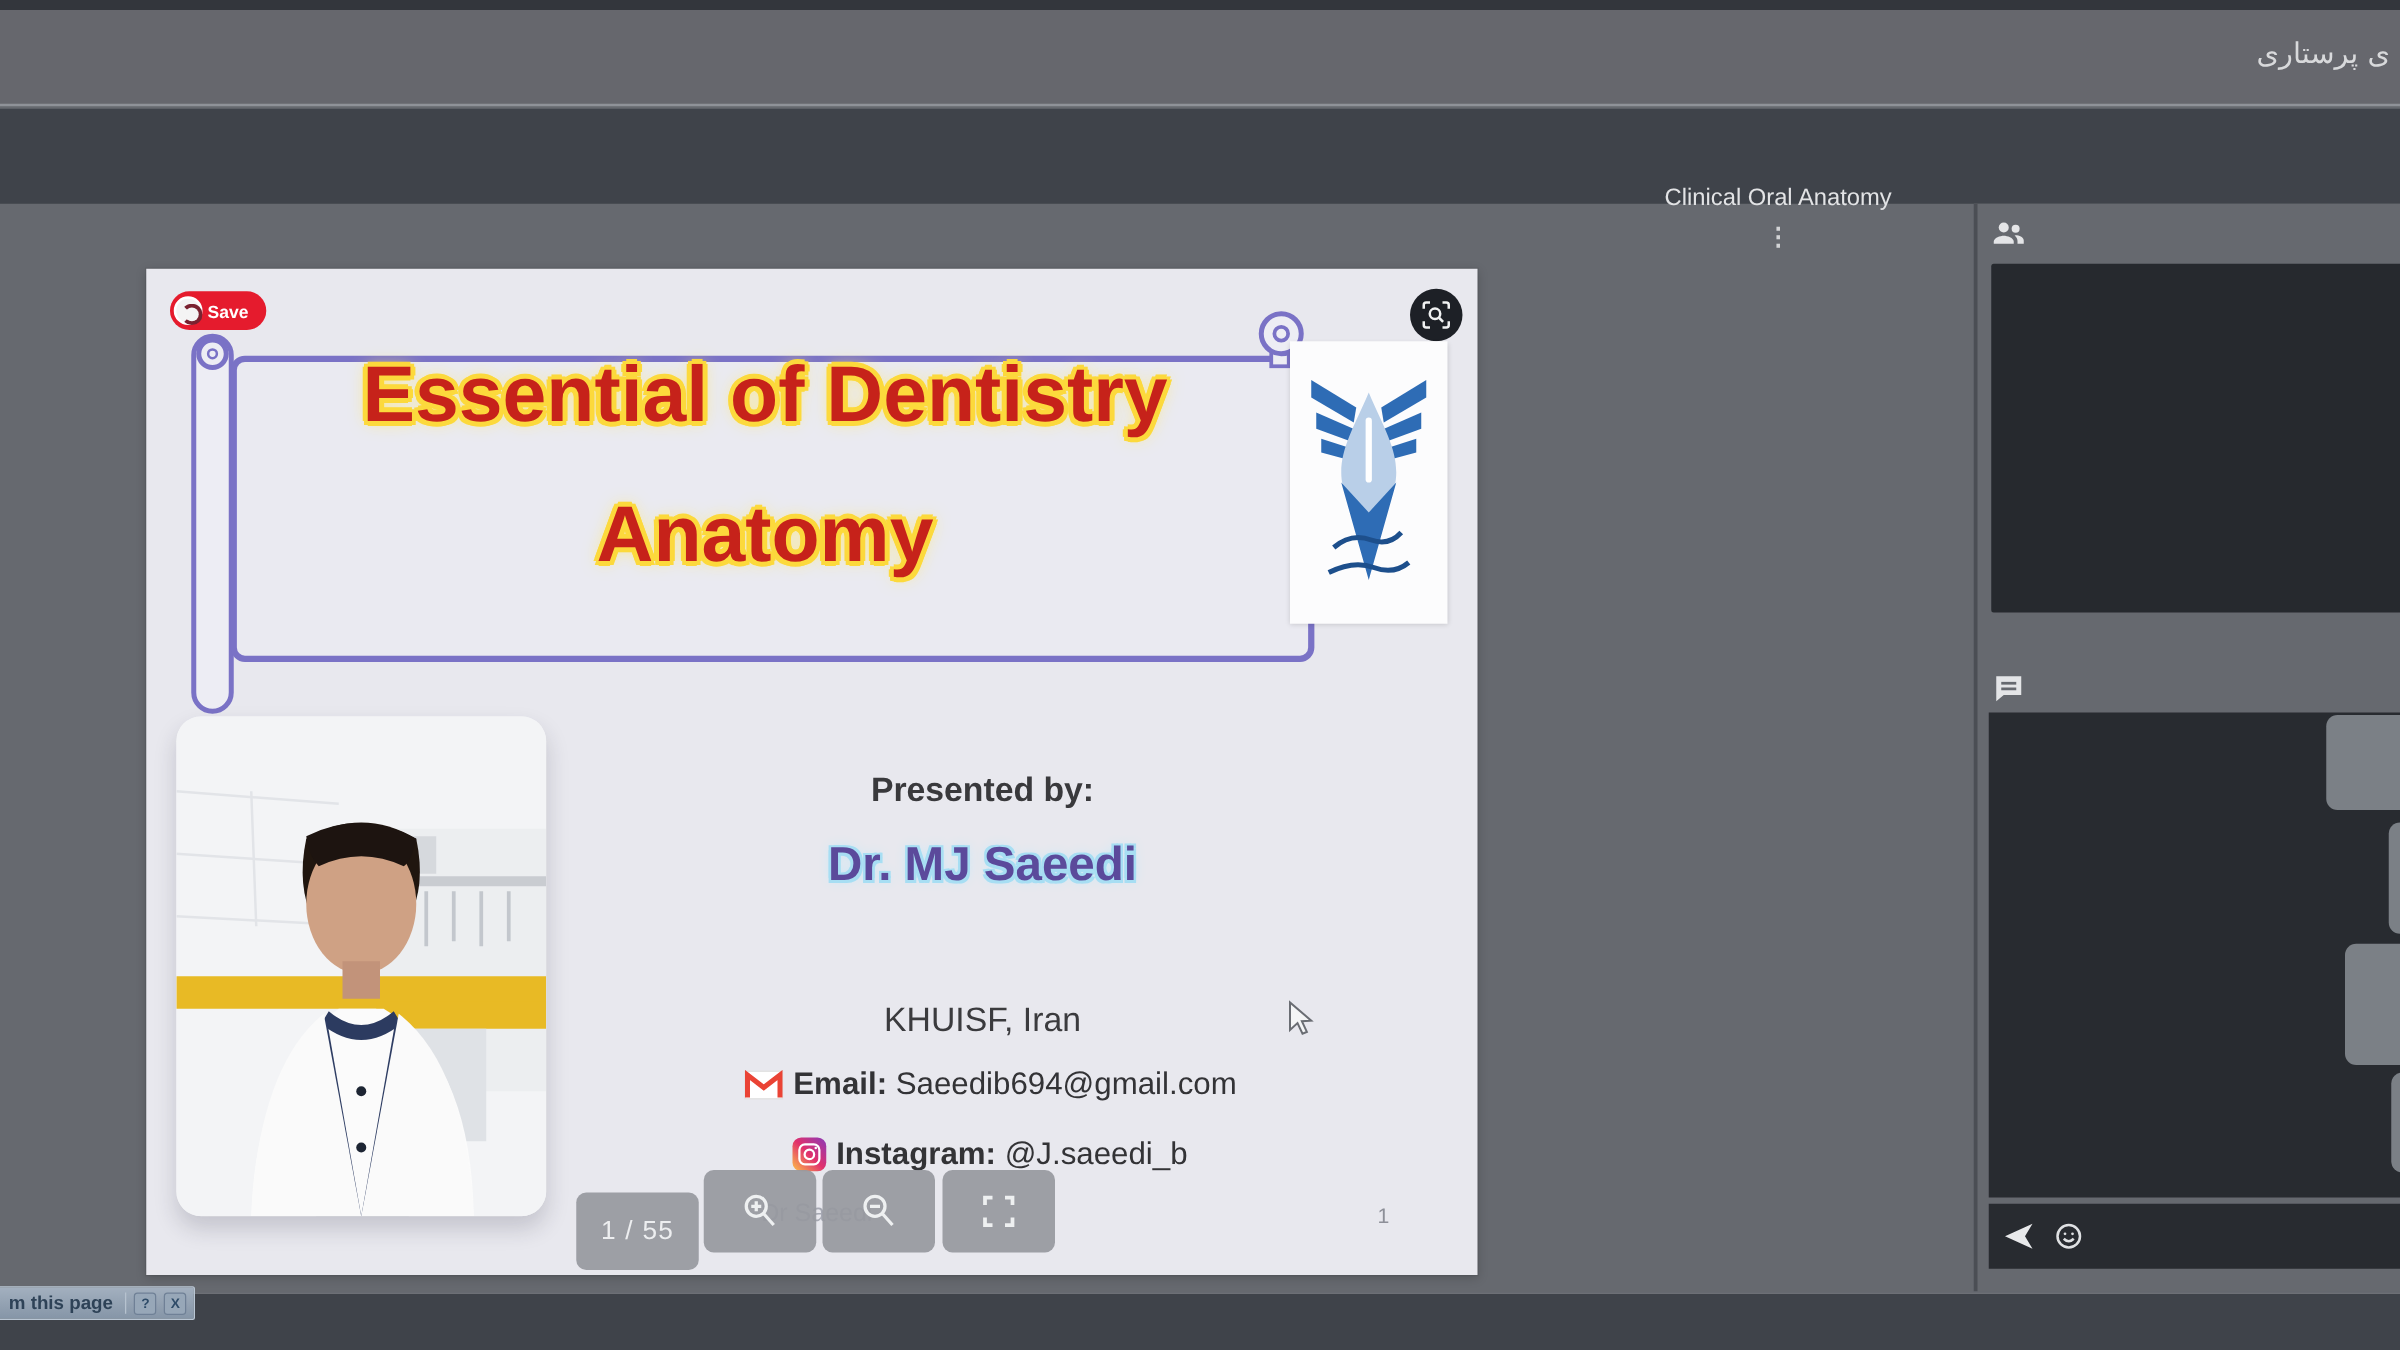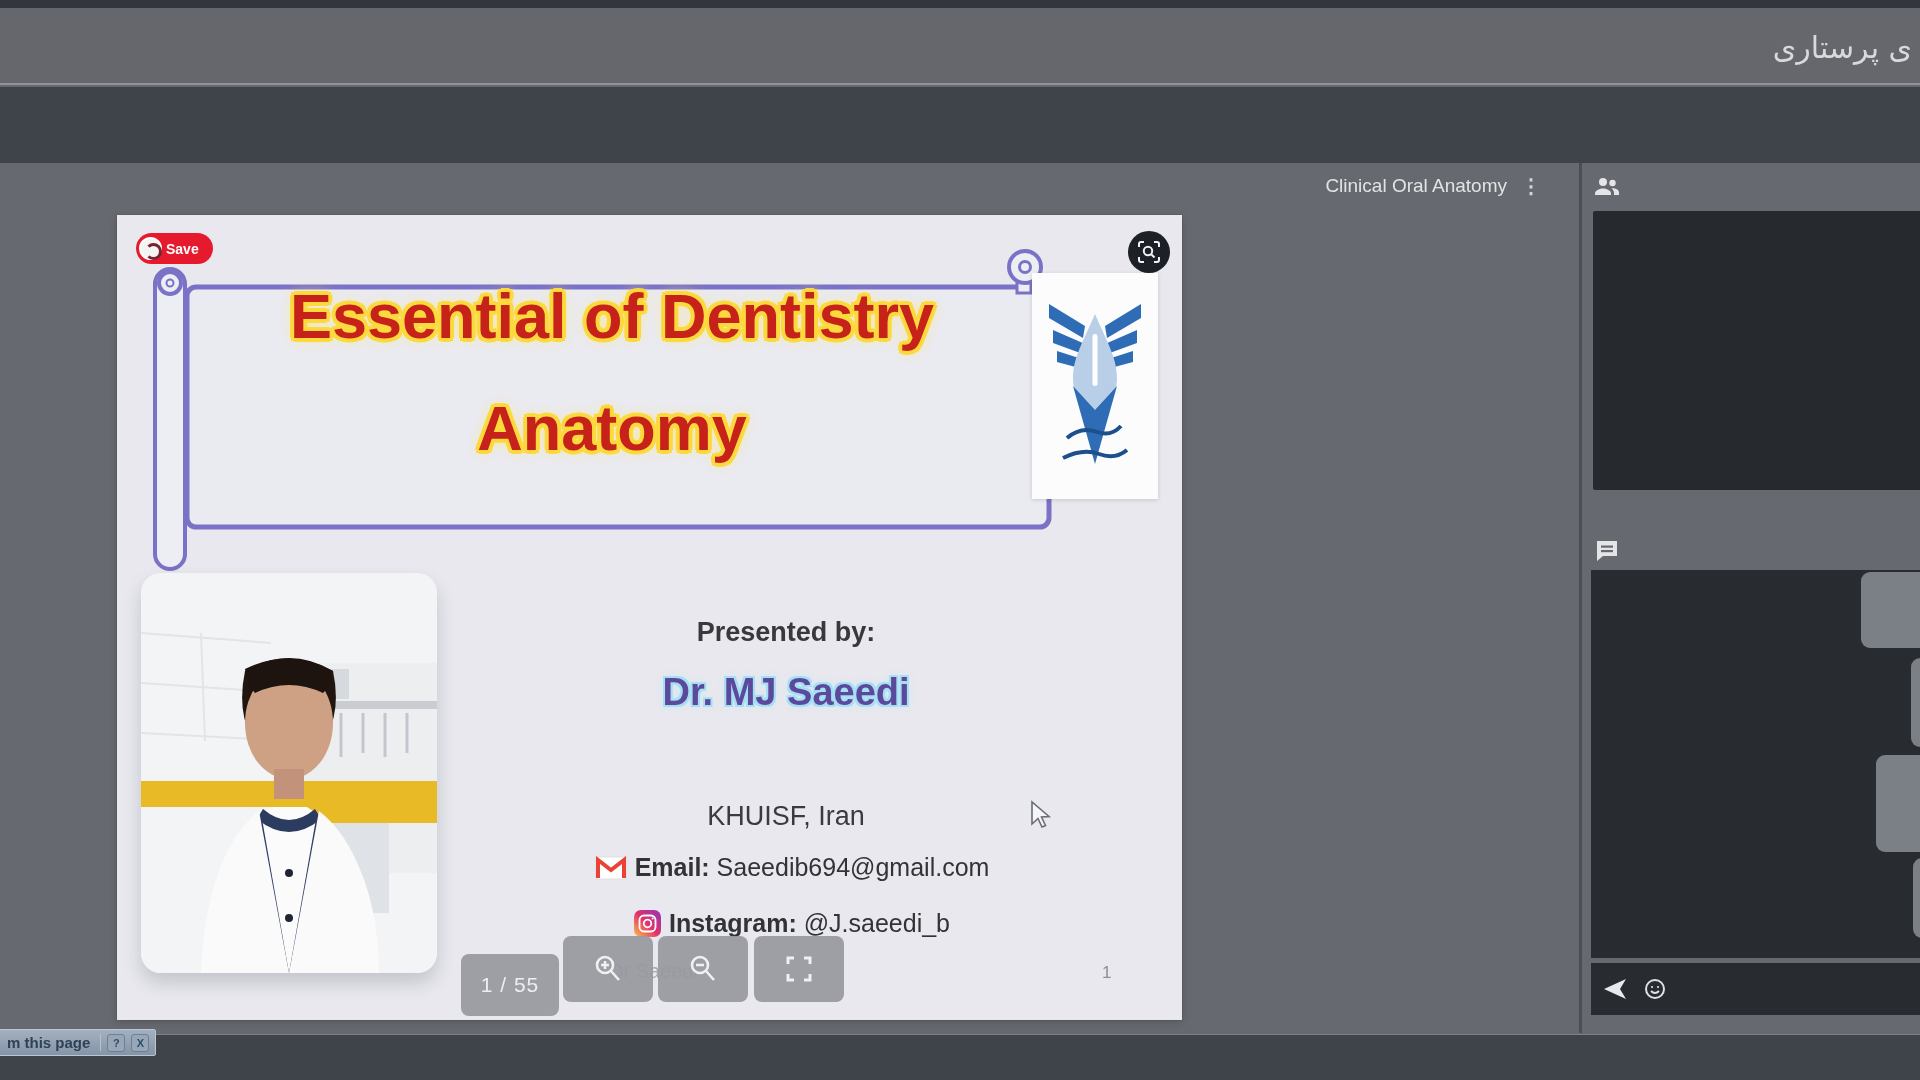--- a/index.html
+++ b/index.html
@@ -4,25 +4,25 @@
 <style>
   * { box-sizing: border-box; margin: 0; padding: 0; }
   html,body { width:1920px; height:1080px; overflow:hidden; }
   body { font-family:"Liberation Sans", sans-serif; background:#66696f; }
   #screen { position:relative; width:1920px; height:1080px; overflow:hidden; background:#66696f; }
 
   
   .top-strip { position:absolute; left:0; top:0; width:1920px; height:8px; background:#33363c; }
   .top-bar { position:absolute; left:0; top:8px; width:1920px; height:77px; background:#66676d; border-bottom:2px solid #8f9298; }
   .session-label { position:absolute; right:8px; top:22px; direction:rtl; font-family:"DejaVu Sans", sans-serif;
-                   color:#d8d9db; font-size:30px; }
+                   color:#d8d9db; font-size:23px; }
   .dark-band { position:absolute; left:0; top:87px; width:1920px; height:76px; background:#3f434a; }
 
   
-  .pres-title-row { position:absolute; left:1300px; top:172px; width:245px; height:28px; display:flex; align-items:center; justify-content:flex-end; gap:10px; }
+  .pres-title-row { position:absolute; left:1300px; top:172px; width:245px; height:28px; display:flex; align-items:center; justify-content:flex-end; gap:10px;flex-direction:column; }
   .pres-title { color:#e2e3e5; font-size:19px; }
   .kebab { color:#d3d4d6; font-size:20px; font-weight:bold; line-height:20px; cursor:default; padding:0 4px; }
 
   
   .slide { position:absolute; left:117px; top:215px; width:1065px; height:805px; background:#e8e8ee;
            box-shadow:0 0 0 1px rgba(0,0,0,.06), 0 2px 8px rgba(0,0,0,.18); }
 
   .save-btn { position:absolute; left:19px; top:18px; height:31px; padding:0 14px 0 30px; background:#e51b2d;
               border:none; border-radius:16px; color:#ffffff; font-weight:bold; font-size:14px; display:flex; align-items:center; }
   .save-ico { position:absolute; left:3px; top:4px; width:23px; height:23px; border-radius:50%;

